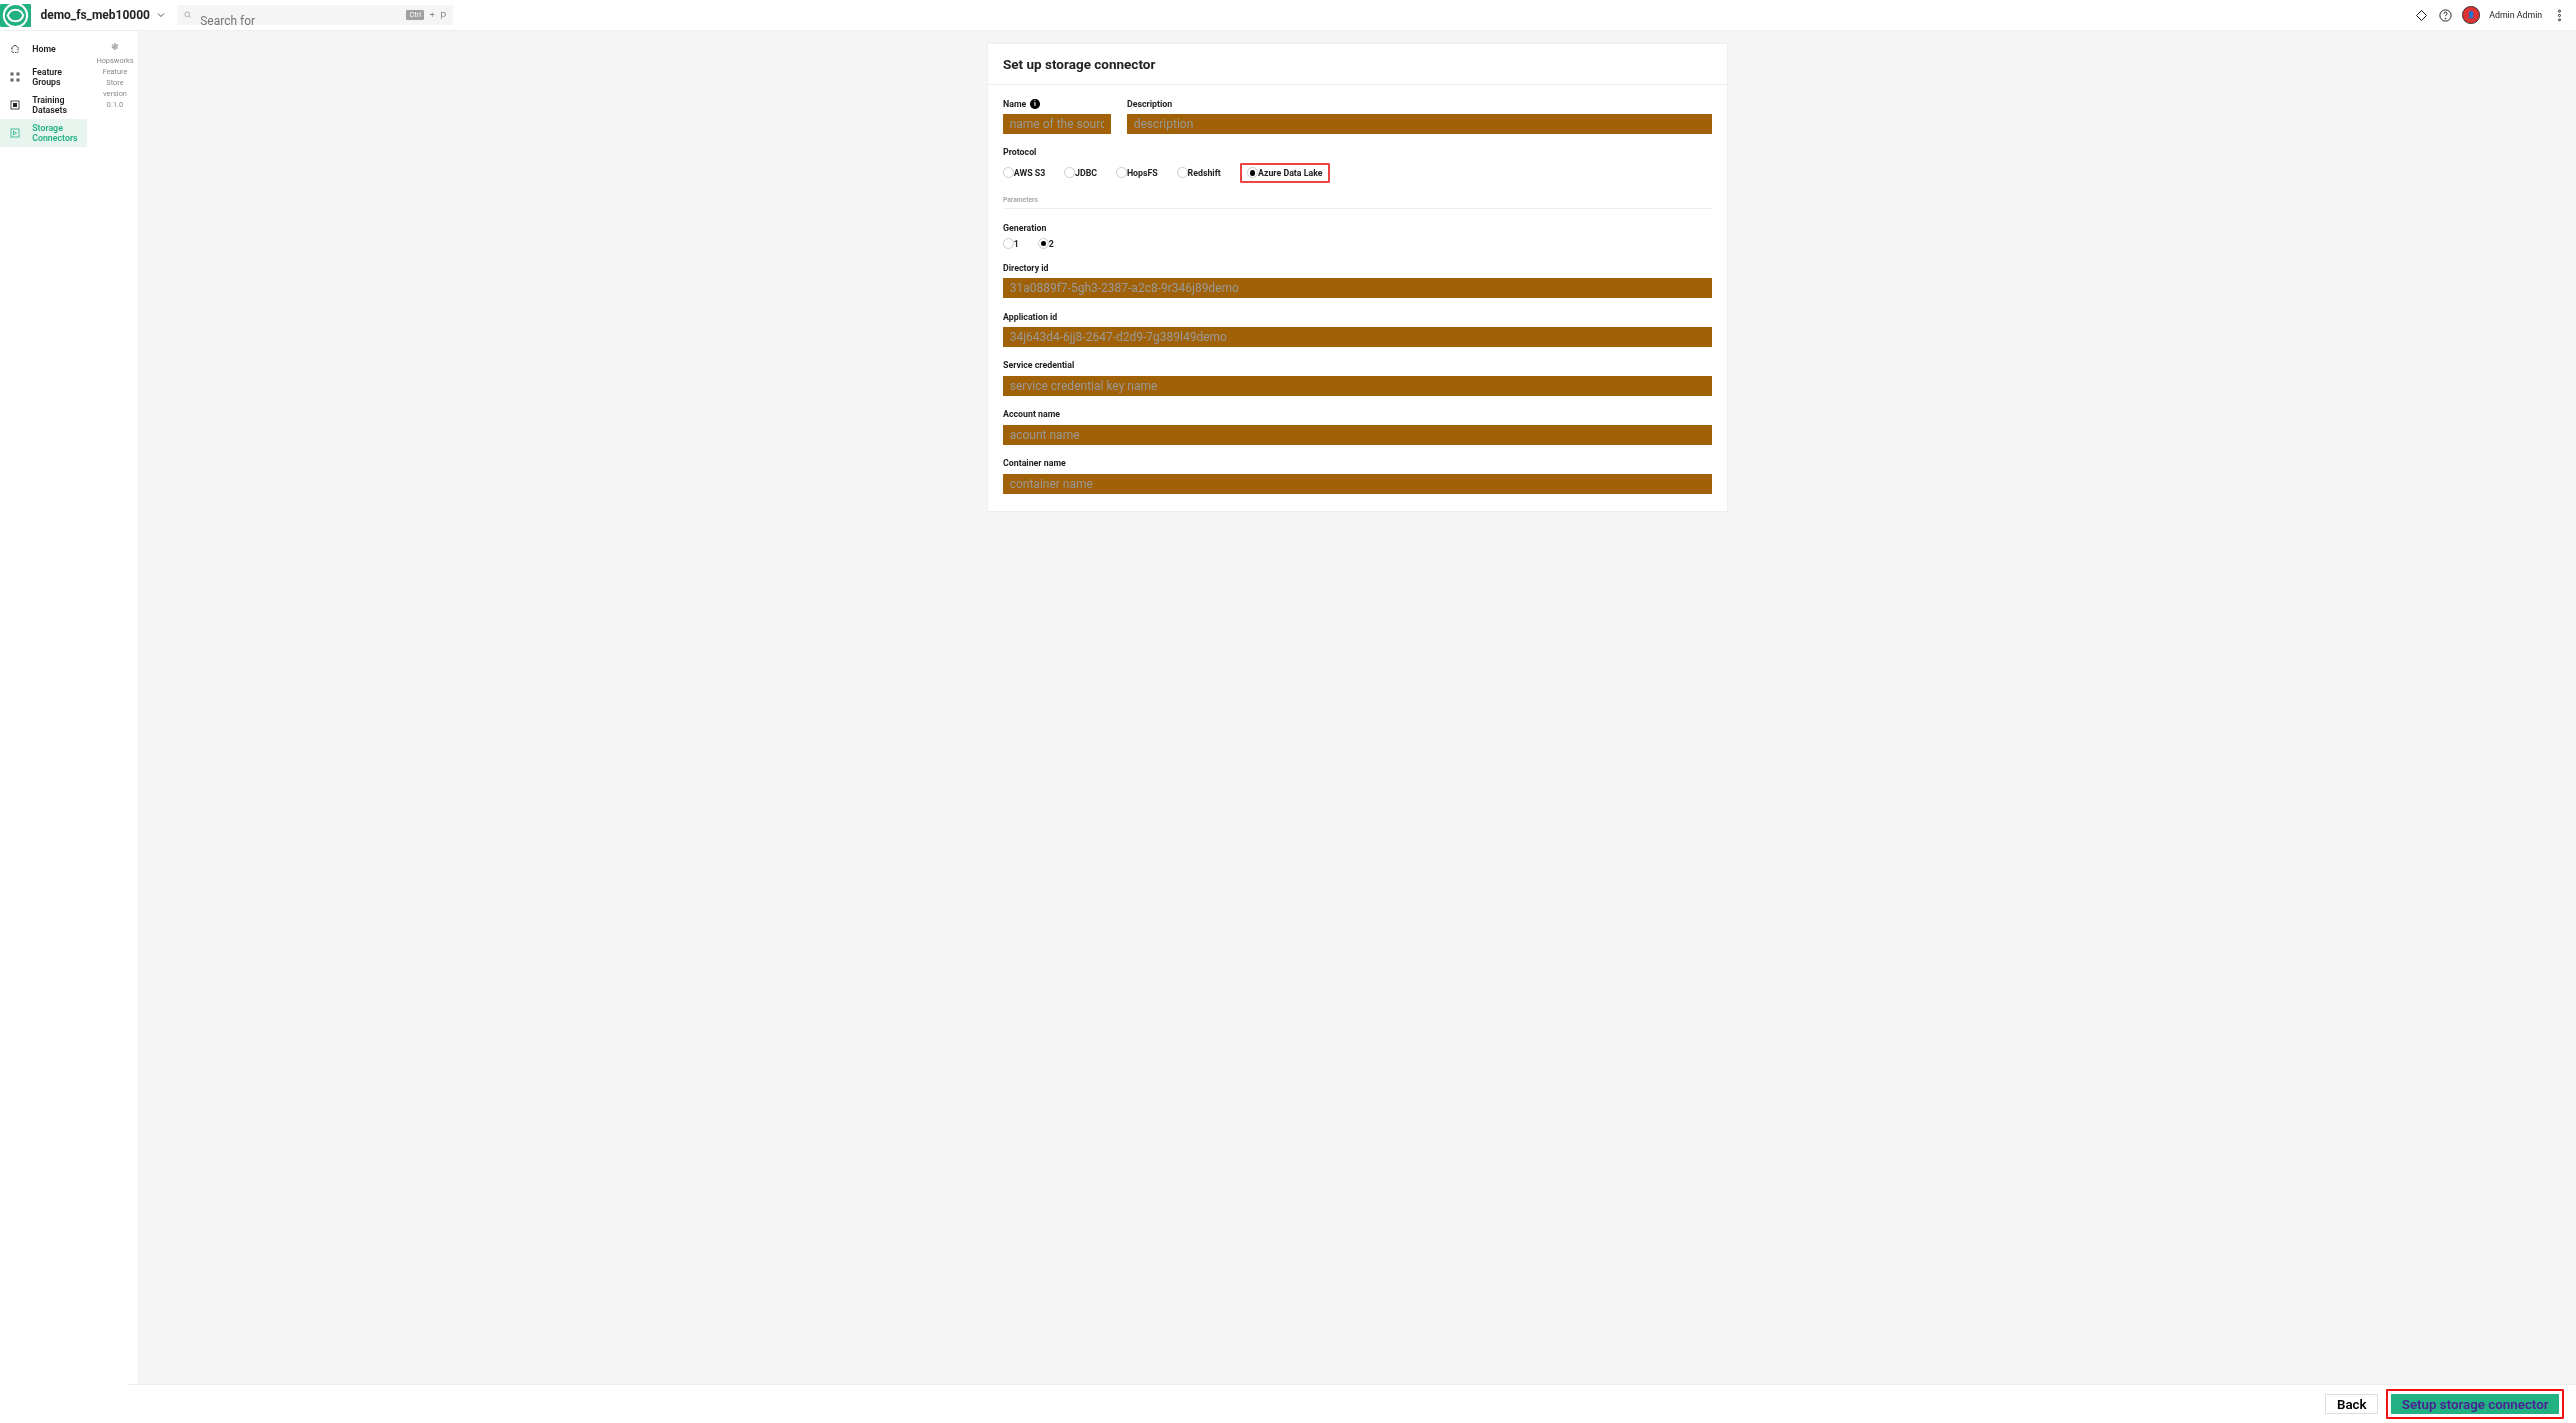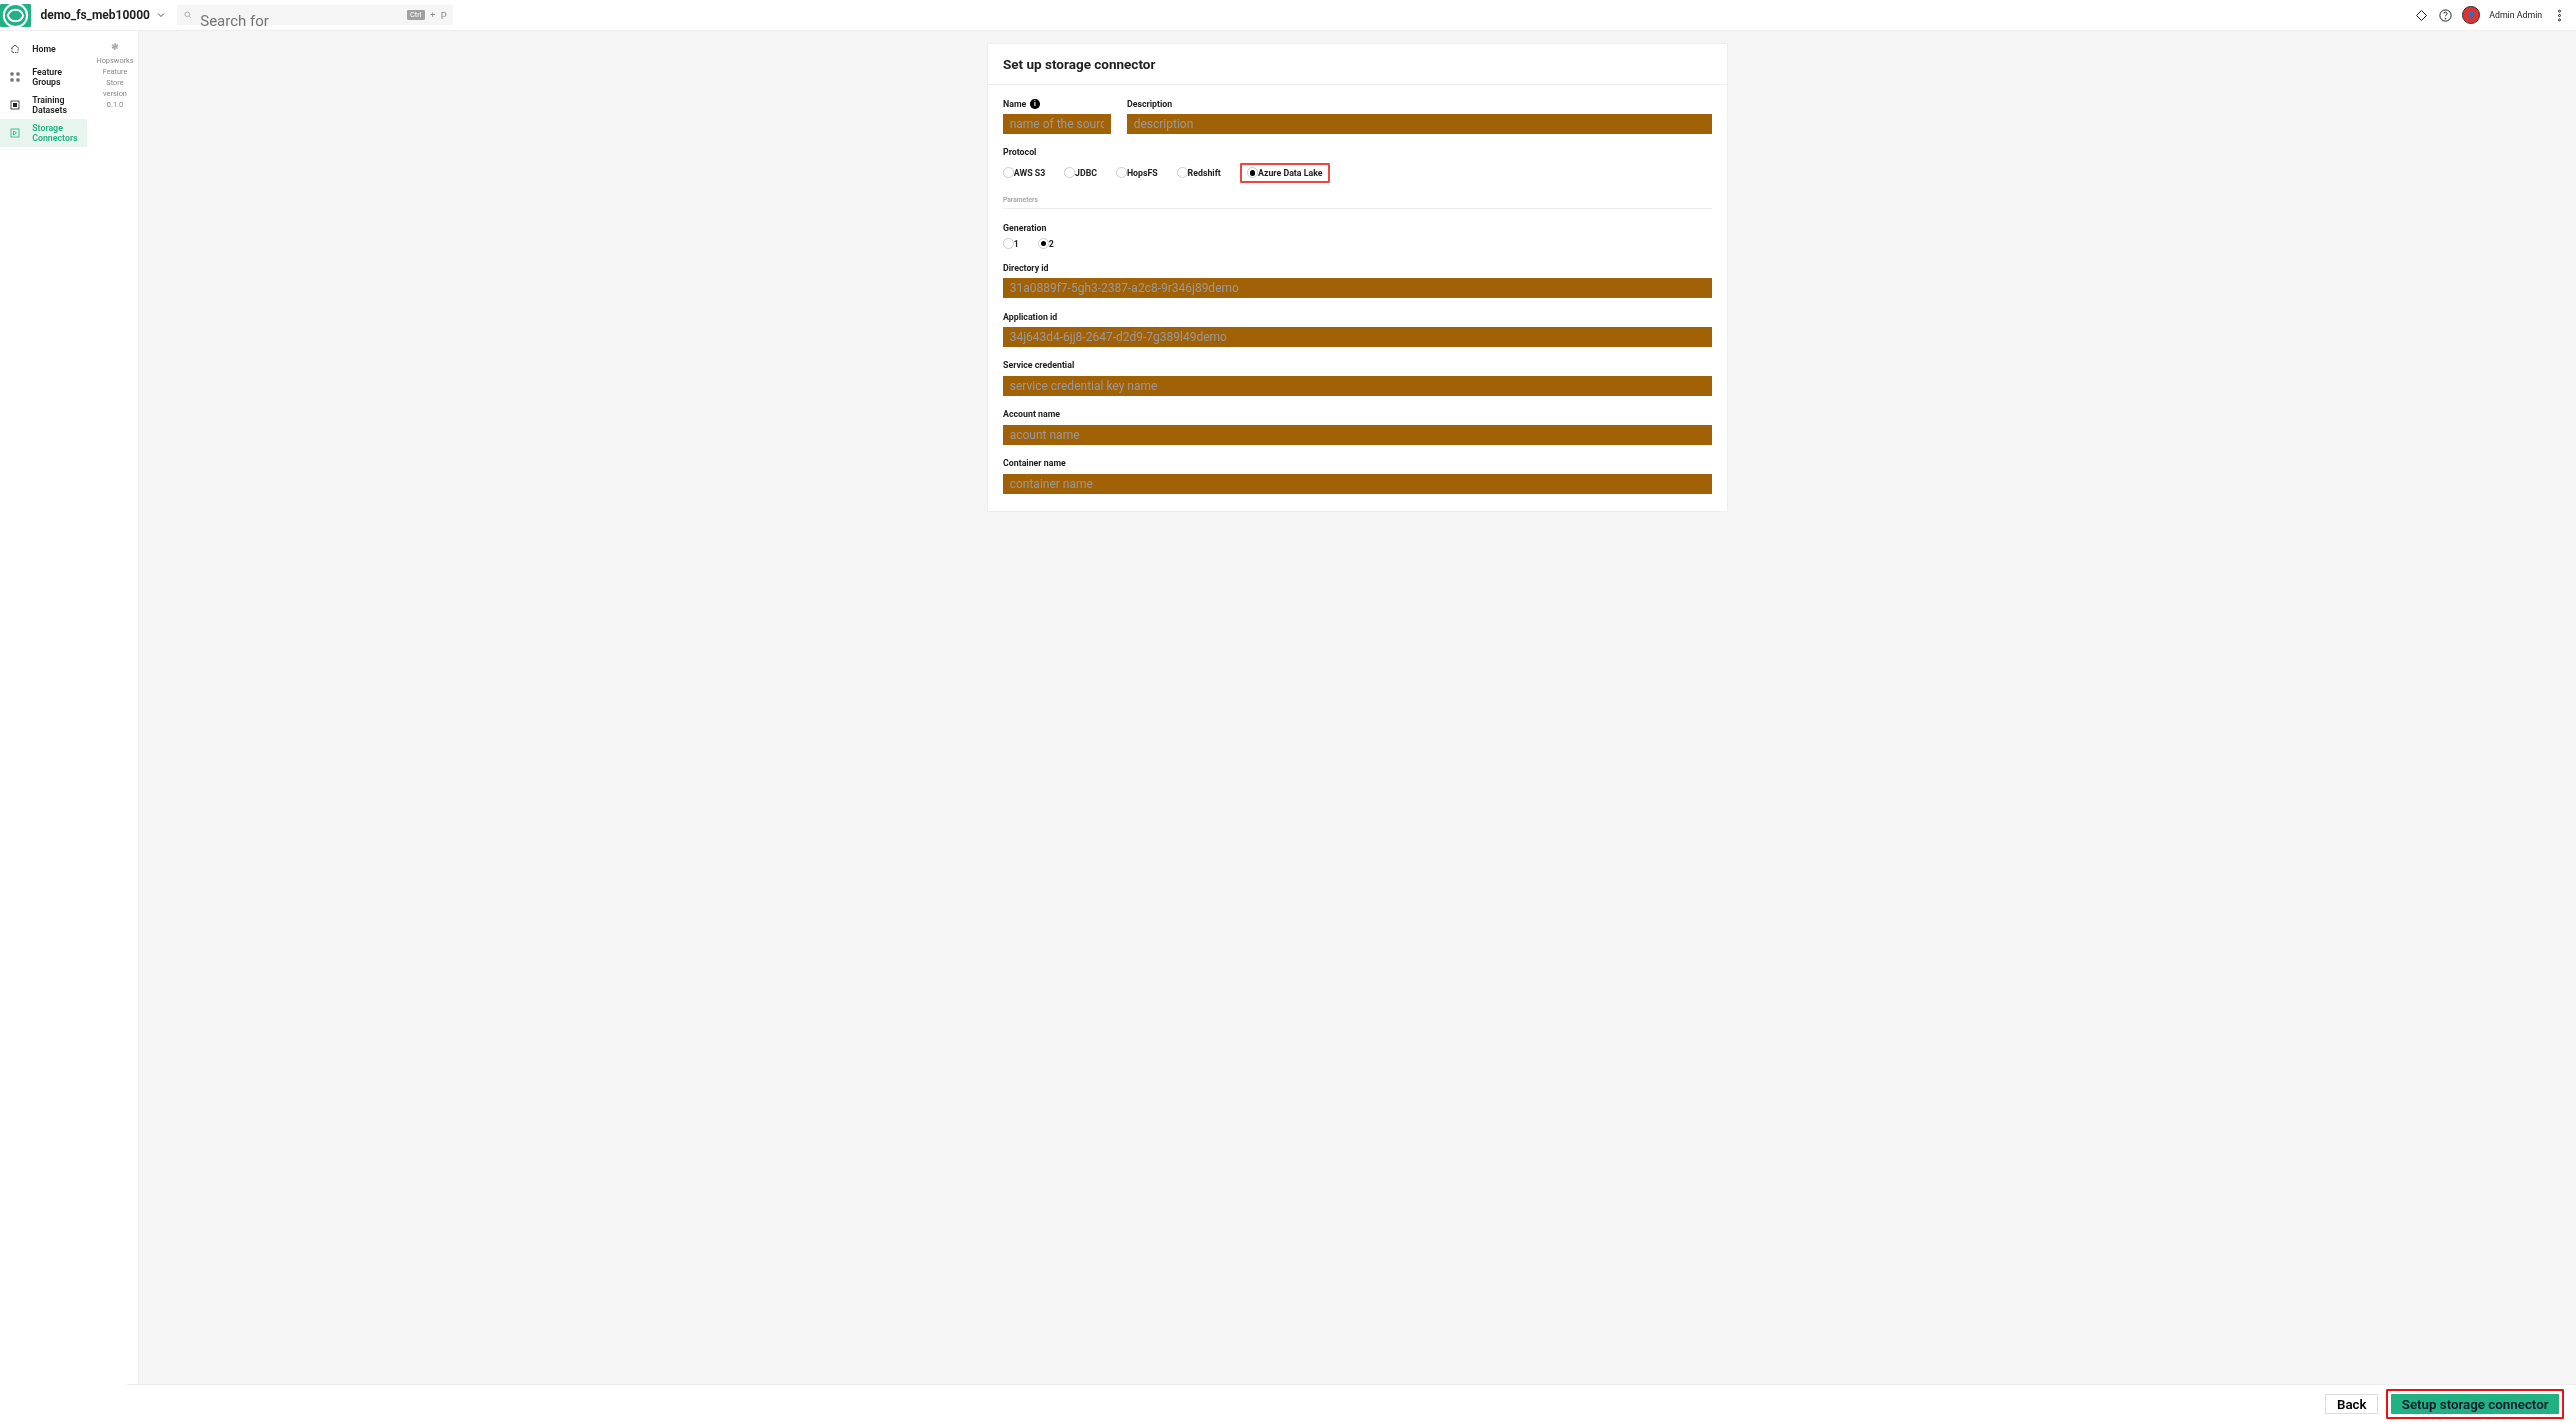--- a/index.html
+++ b/index.html
@@ -15,21 +15,21 @@
     width:31px; height:23px; background:#21b182; border-radius:1.3px;
     display:flex; align-items:center; justify-content:center; color:#fff;
     font-weight:bold;
   }
   .project-switch { display:flex; align-items:center; gap:5.4px; cursor:pointer; }
   .project-switch span { font-size:12px; font-weight:700; }
   .search-wrap {
     flex:0 0 276px; background:#f5f5f5; height:20px; border-radius:1.3px;
     display:flex; align-items:center; padding:0 6.7px; color:#888; gap:5.4px;
   }
-  .search-wrap input { border:none; background:transparent; outline:none; flex:1; font-size:15px;margin-top:12px; }
+  .search-wrap input { border:none; background:transparent; outline:none; flex:1; font-size:12px;margin-top:12px; }
   .kbd { background:#a0a0a0; color:#fff; border-radius:1.3px; padding:0 3.4px; font-size:7.4px; line-height:10.8px; }
   .spacer { flex:1; }
   .hdr-ico { width:15px; height:15px; display:flex; align-items:center; justify-content:center; cursor:pointer; }
   .avatar { width:17.5px; height:17.5px; border-radius:50%; background:#d33; border:0.7px solid #333;
             display:flex; align-items:center; justify-content:center; color:#fff; font-size:6.7px; }
 
   
   .body { flex:1; display:flex; min-height:0; }
   .sidebar {
     width:139px; background:#fff; border-right:0.7px solid #eee;
@@ -82,21 +82,21 @@
   .footer-bar {
     position:fixed; bottom:0; left:127px; right:0; height:39px;
     background:#fff; border-top:0.7px solid #eee;
     display:flex; align-items:center; justify-content:flex-end; padding:0 12px; gap:8px;
   }
   .btn-ghost {
     height:20px; padding:0 10.8px; border:0.7px solid #ddd; background:#fff;
     font-weight:600; cursor:pointer; border-radius:0.7px;
   }
   .btn-primary {
-    height:20px; padding:0 10.8px; border:none; background:#21b182; color:#0f172a;
+    height:20px; padding:0 10.8px; border:none; background:#21b182; color:#4c1d95;
     font-weight:600; cursor:pointer; border-radius:0.7px;
   }
   .highlight-btn { border:2.7px solid #e11; padding:2.7px; border-radius:1.3px; }
 
   svg { stroke:currentColor; fill:none; stroke-width:1.6; }
 </style>
 </head>
 <body>
 
 <div class="header">

